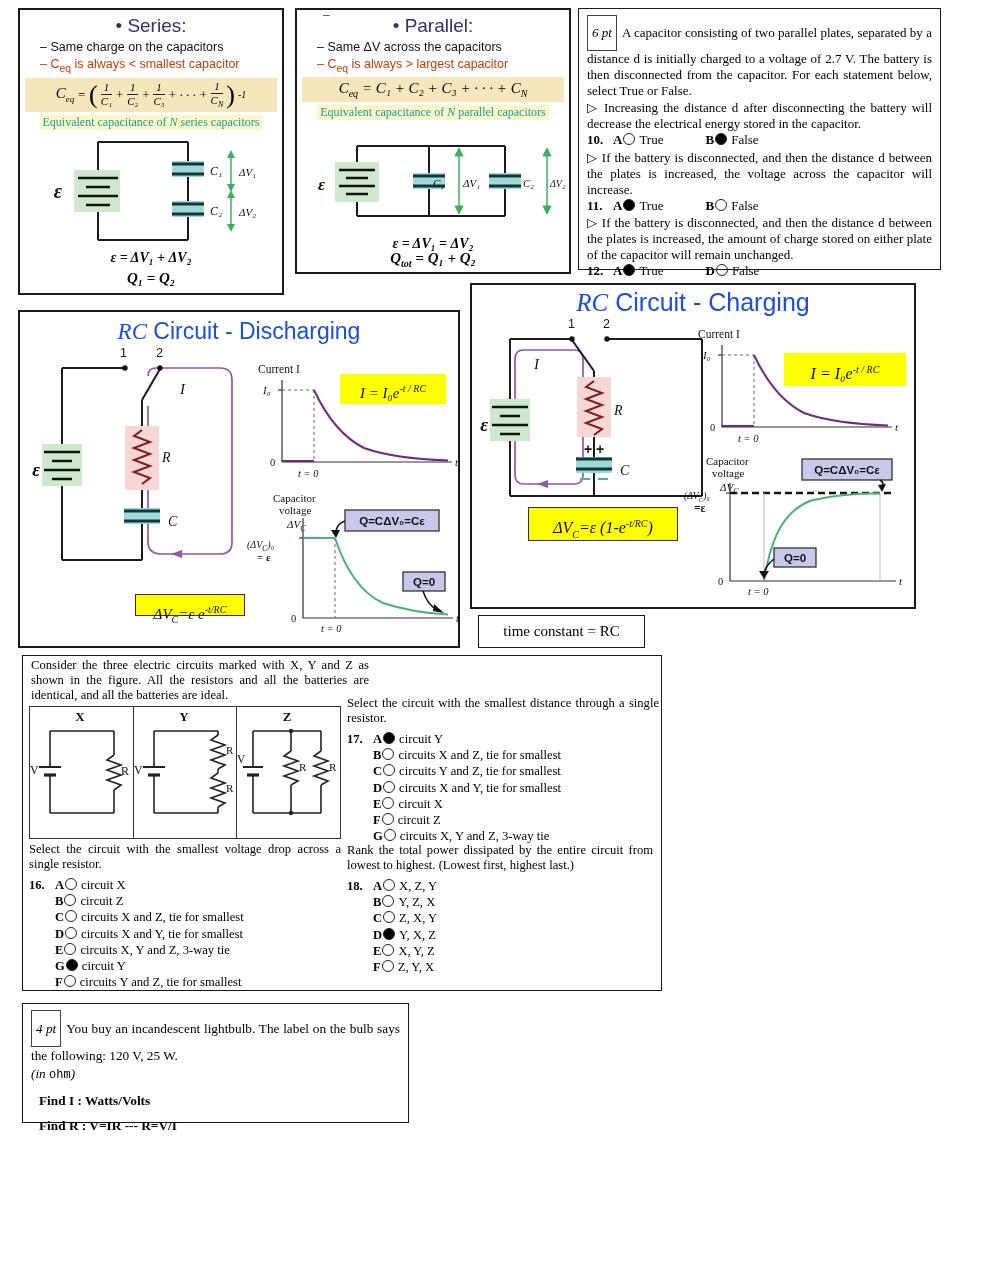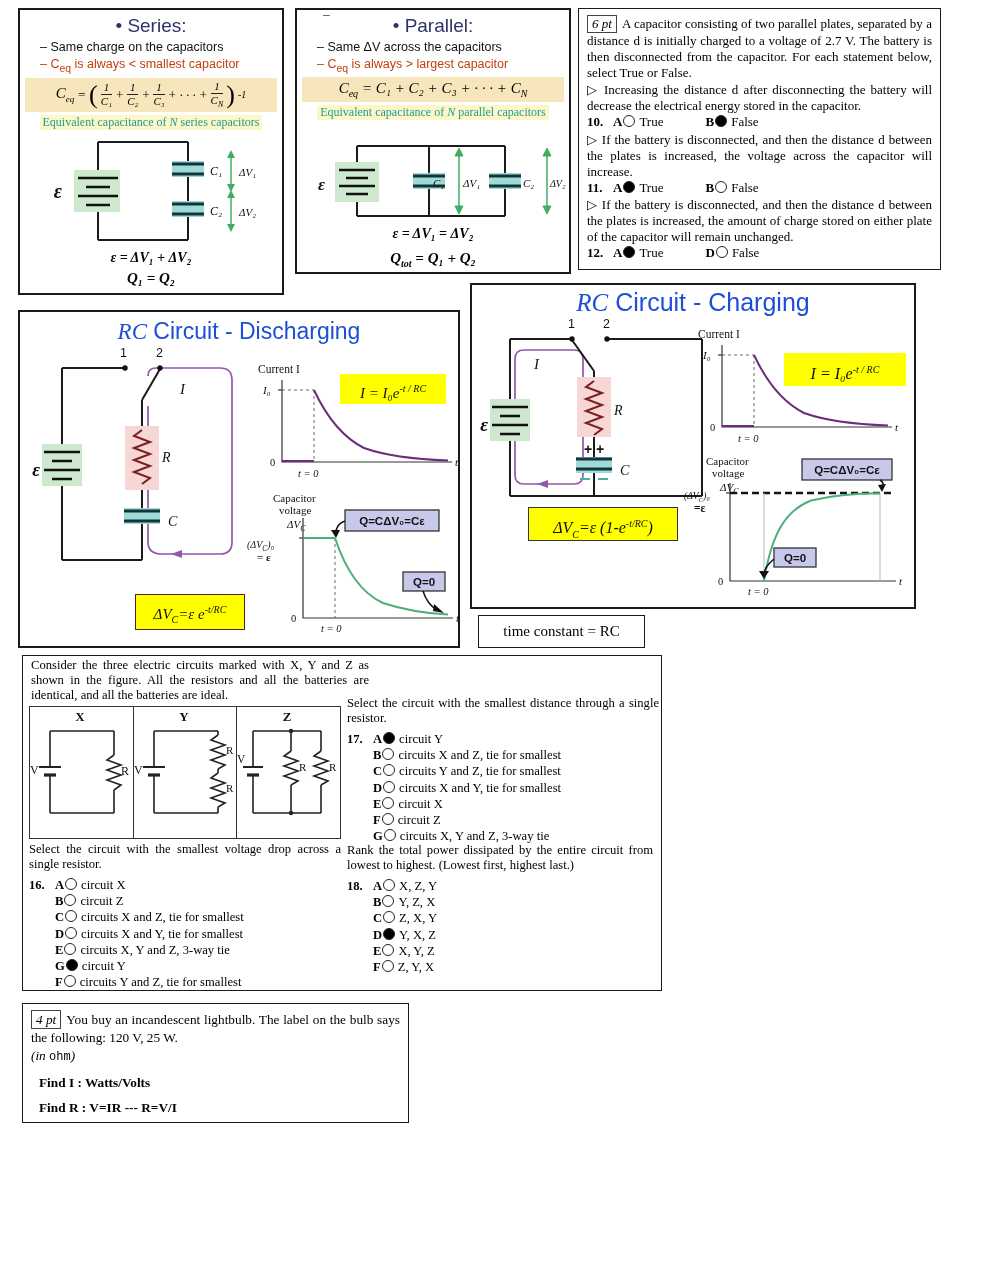--- a/index.html
+++ b/index.html
@@ -36,50 +36,50 @@
   .frac .den{display:block;font-size:11px;padding-top:1px;}
   .paren{font-size:26px;font-style:normal;line-height:1;}
   .fsup{font-size:10px;vertical-align:18px;}
   .caption{display:block;width:fit-content;margin:3px auto 0 auto;background:#fdf6c6;color:#1f9c9c;
            font-family:"Liberation Serif","DejaVu Serif",serif;font-size:12px;padding:0 3px;}
   .eqline{position:absolute;width:100%;text-align:center;
           font-family:"Liberation Serif","DejaVu Serif","DejaVu Sans",serif;
           font-weight:bold;font-style:italic;}
   #series .eq1{top:240px;font-size:14px;}
   #series .eq2{top:260px;font-size:15px;}
-  #parallel .eq1{top:216px;font-size:14px;}
+  #parallel .eq1{top:226px;font-size:14px;}
   #parallel .eq2{top:240px;font-size:15px;}
   .fline{margin:3px 5px 0 5px;background:#f7e5bc;text-align:center;
          font-family:"Liberation Serif","DejaVu Serif","DejaVu Sans",serif;
          font-style:italic;font-size:15px;padding:3px 0;}
   .stray{position:absolute;left:26px;top:-2px;color:#555;font-size:12px;}
 
   
   #tf{padding:6px 8px;font-family:"Liberation Serif","DejaVu Serif","DejaVu Sans",serif;
       font-size:13px;line-height:1.22;text-align:justify;}
-  .ptbox{display:inline-block;border:1px solid #444;padding:0 4px;font-style:italic;margin-right:5px;}
+  .ptbox{display:inline-block;border:1px solid #444;padding:9px 4px;font-style:italic;margin-right:5px;}
   .tf-stmt{margin-top:2px;}
   .tf-row{margin:0 0 2px 0;text-align:left;white-space:nowrap;}
   .q-num{display:inline-block;width:26px;font-weight:bold;}
   .opt-letter{font-weight:bold;}
   .radio{display:inline-block;width:10px;height:10px;border:1.3px solid #222;border-radius:50%;
          margin:0 4px 0 1px;vertical-align:-1px;}
   .radio.filled{background:#000;}
   .tf-gap{display:inline-block;width:42px;}
 
   
   .rc-title{position:absolute;top:6px;width:100%;text-align:center;font-size:23px;color:#1d4ed8;}
   #charging .rc-title{font-size:25px;top:3px;}
   .rc-title .it{font-style:italic;font-family:"Liberation Serif",serif;}
   .ybox{position:absolute;background:#ffff00;text-align:center;
         font-family:"Liberation Serif","DejaVu Serif","DejaVu Sans",serif;font-style:italic;color:#111;}
   .ybox sub{font-size:10px;}
   .ybox sup{font-size:10px;}
   #d-ibox{left:320px;top:62px;width:106px;height:30px;font-size:15px;line-height:30px;}
-  #d-dvbox{left:115px;top:282px;width:110px;height:36px;font-size:15px;line-height:29px;
+  #d-dvbox{left:115px;top:282px;width:110px;height:22px;font-size:15px;line-height:29px;
            border:1.5px solid #5c1d1d;box-sizing:border-box;}
   #c-ibox{left:312px;top:68px;width:122px;height:33px;font-size:16px;line-height:33px;}
   #c-dvbox{left:56px;top:222px;width:150px;height:34px;font-size:16px;line-height:32px;
            border:1.5px solid #333;box-sizing:border-box;}
 
   
   #xyz{font-family:"Liberation Serif","DejaVu Serif","DejaVu Sans",serif;font-size:12.6px;}
   #xyz .intro{position:absolute;left:8px;top:2px;width:338px;margin:0;text-align:justify;}
   .figure{position:absolute;left:6px;top:50px;width:312px;height:133px;border:1.5px solid #333;
           display:flex;box-sizing:border-box;background:#fff;}

